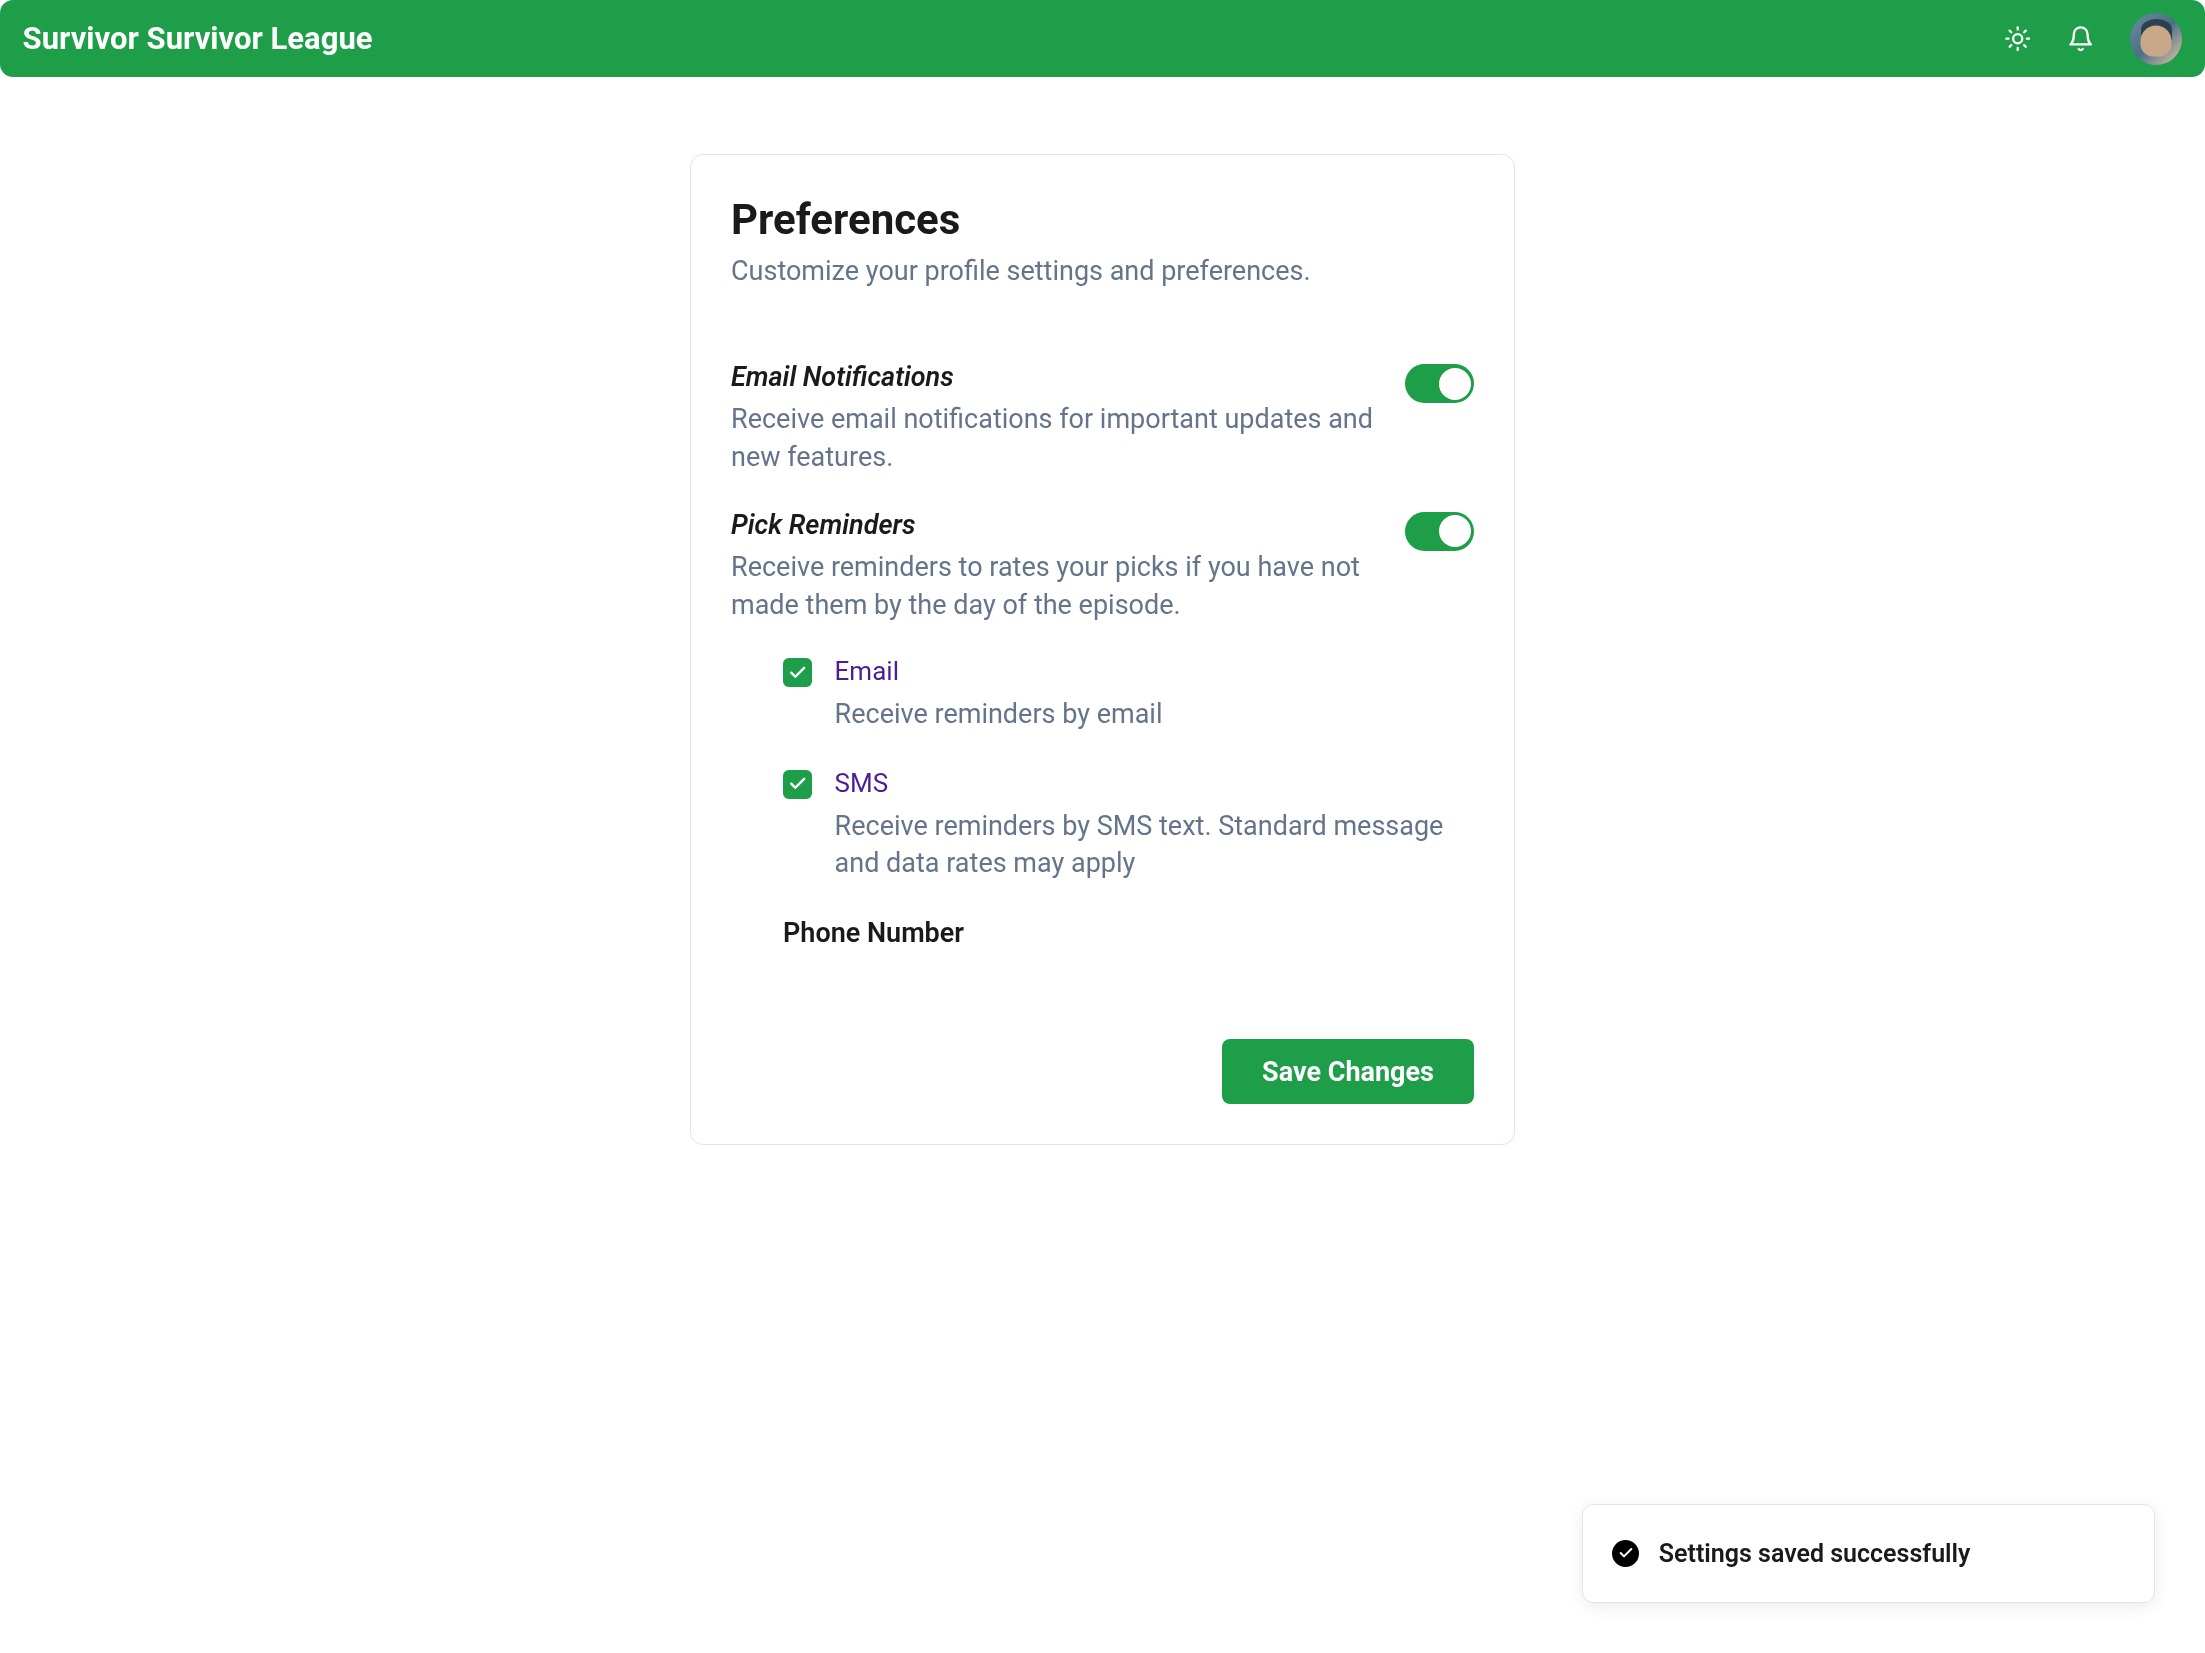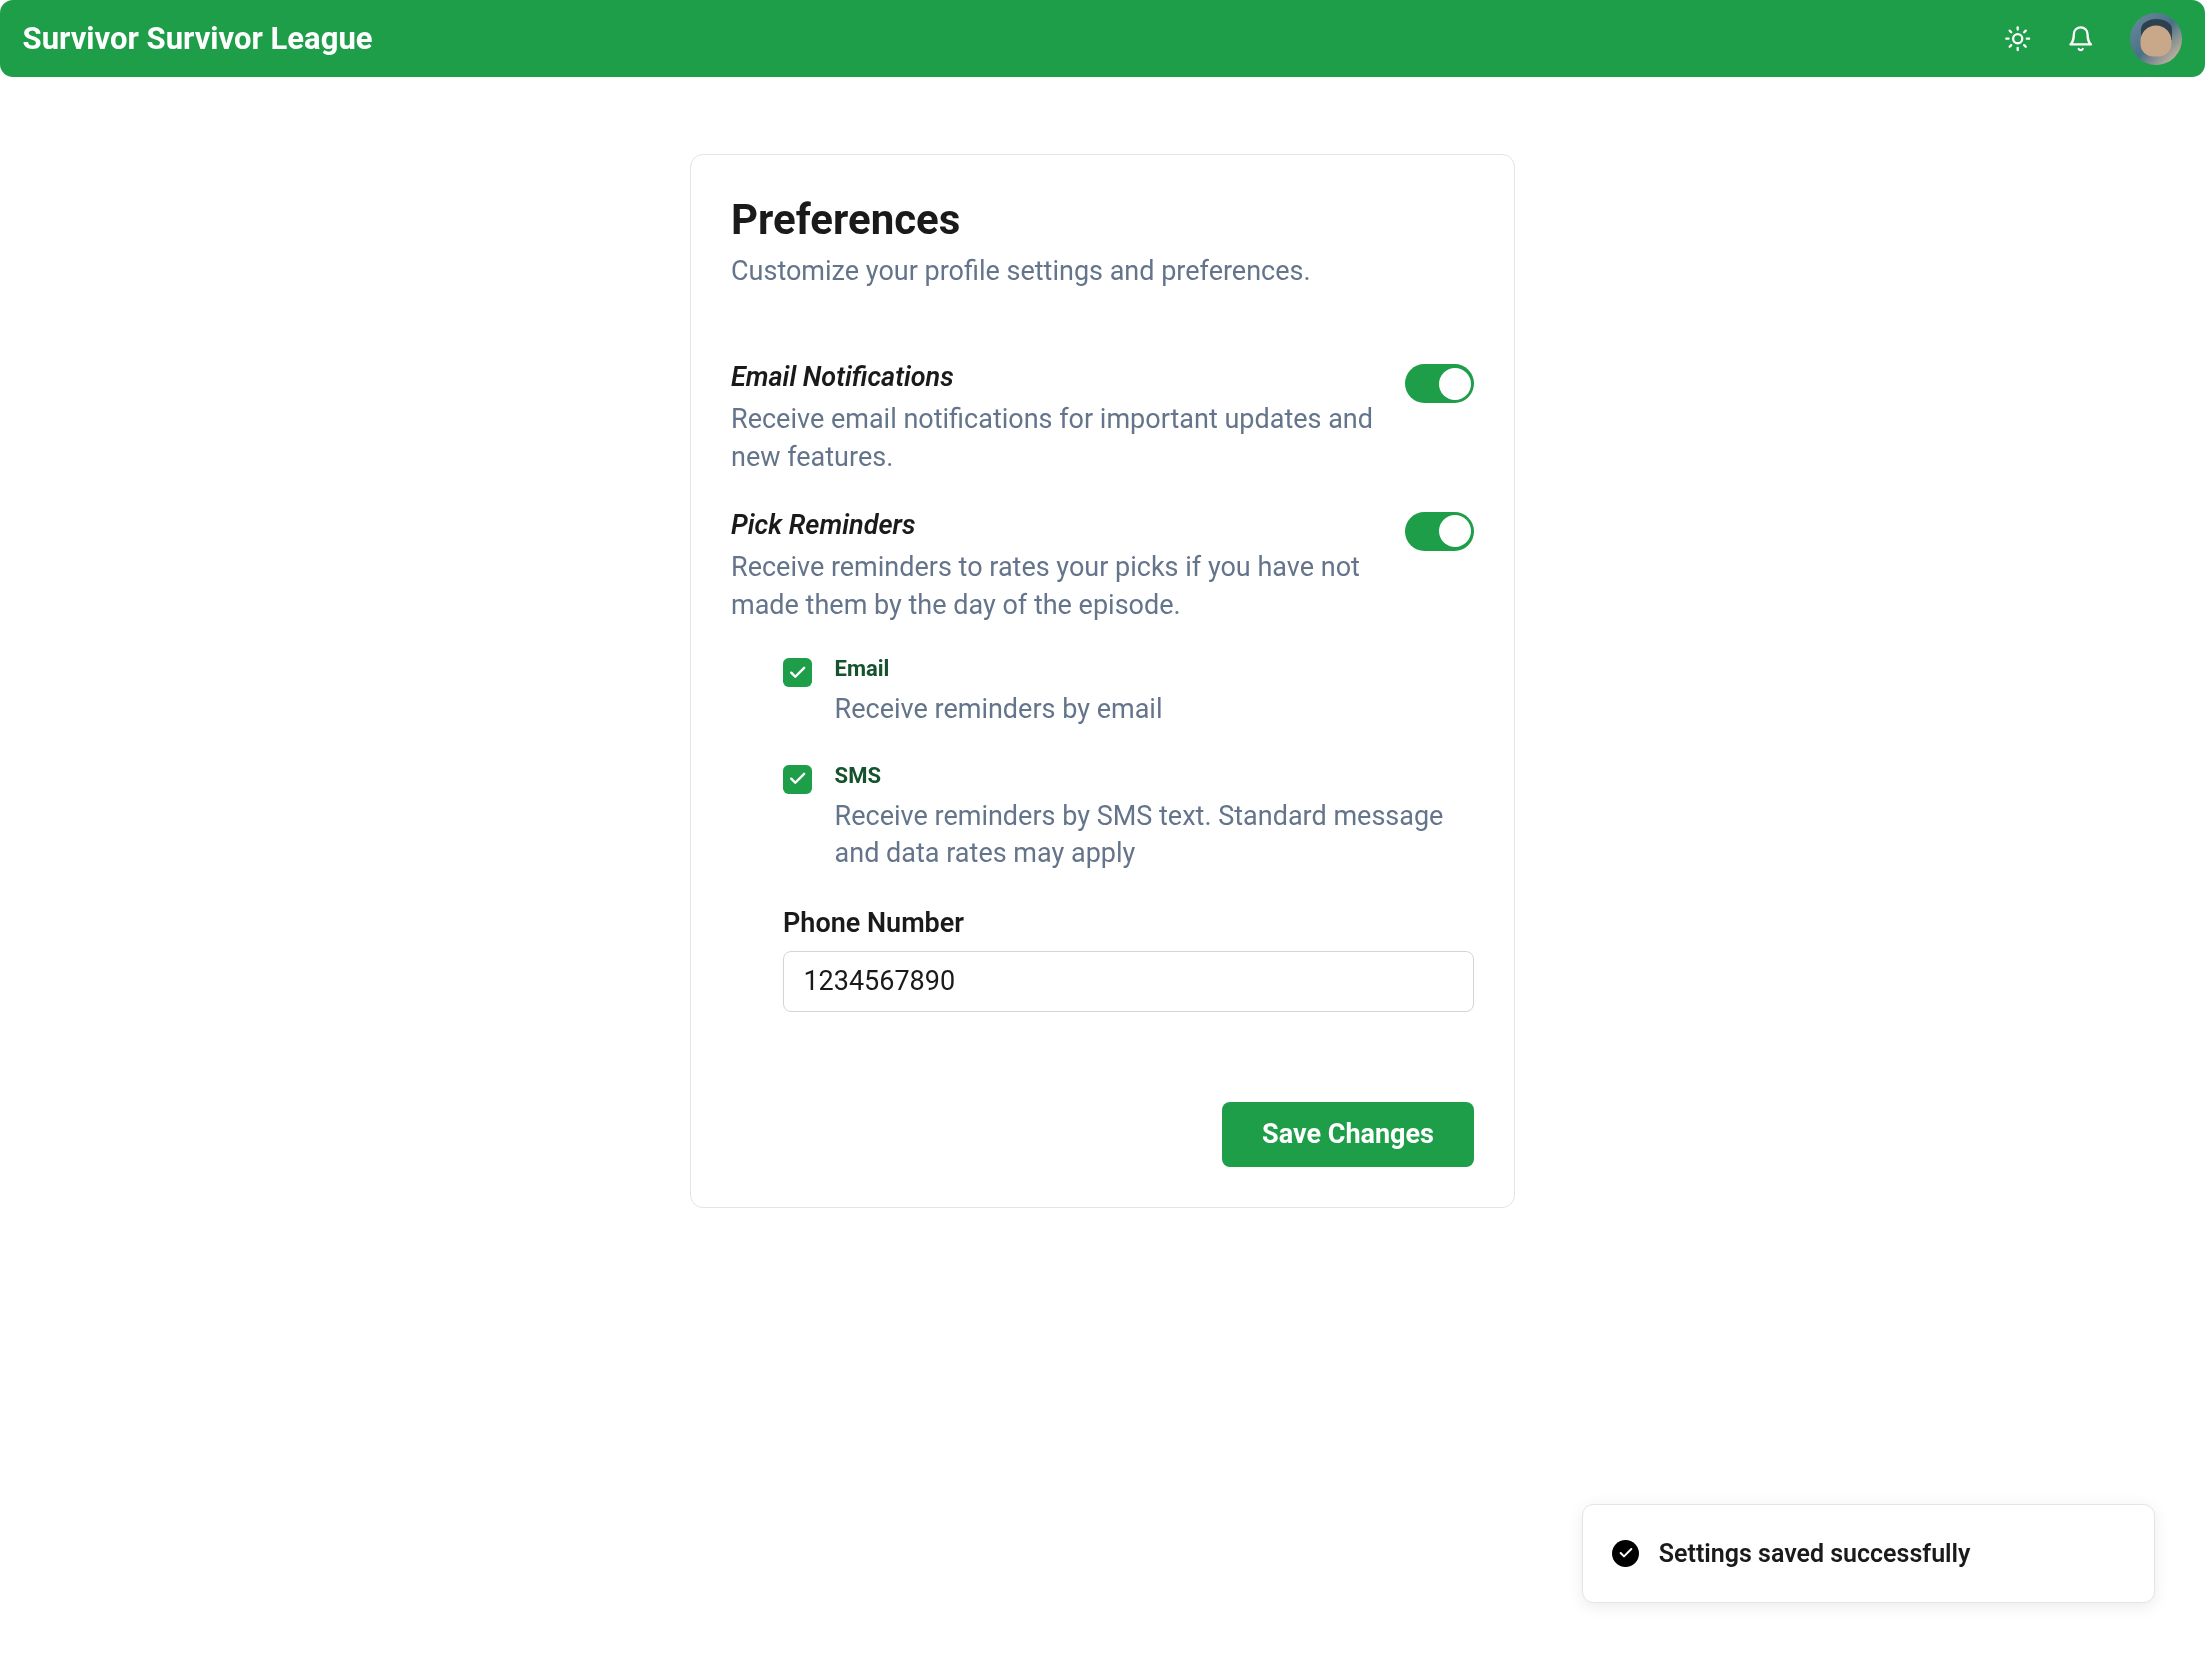--- a/index.html
+++ b/index.html
@@ -190,23 +190,23 @@
       fill: none;
       stroke-linecap: round;
       stroke-linejoin: round;
     }
 
     .sub-option-text {
       flex: 1;
     }
 
     .sub-option-label {
-      font-size: 22px;
-      font-weight: 700;
-      color: #14532d;
+      font-size: 26px;
+      font-weight: 400;
+      color: #4c1d95;
       margin-bottom: 9.7px;
     }
 
     .sub-option-desc {
       font-size: 27px;
       color: #64748b;
       line-height: 1.4;
     }
 
     .field {
@@ -368,21 +368,20 @@
         </div>
         <div class="sub-option-text">
           <div class="sub-option-label">SMS</div>
           <div class="sub-option-desc">Receive reminders by SMS text. Standard message and data rates may apply</div>
         </div>
       </div>
     </div>
 
     <div class="field">
       <div class="field-label">Phone Number</div>
-      <input class="input" type="text" value="1234567890" style="">
     </div>
 
     <div class="card-footer">
       <button class="save-button">Save Changes</button>
     </div>
   </div>
 </div>
 
 <div class="toast">
   <div class="toast-icon">

